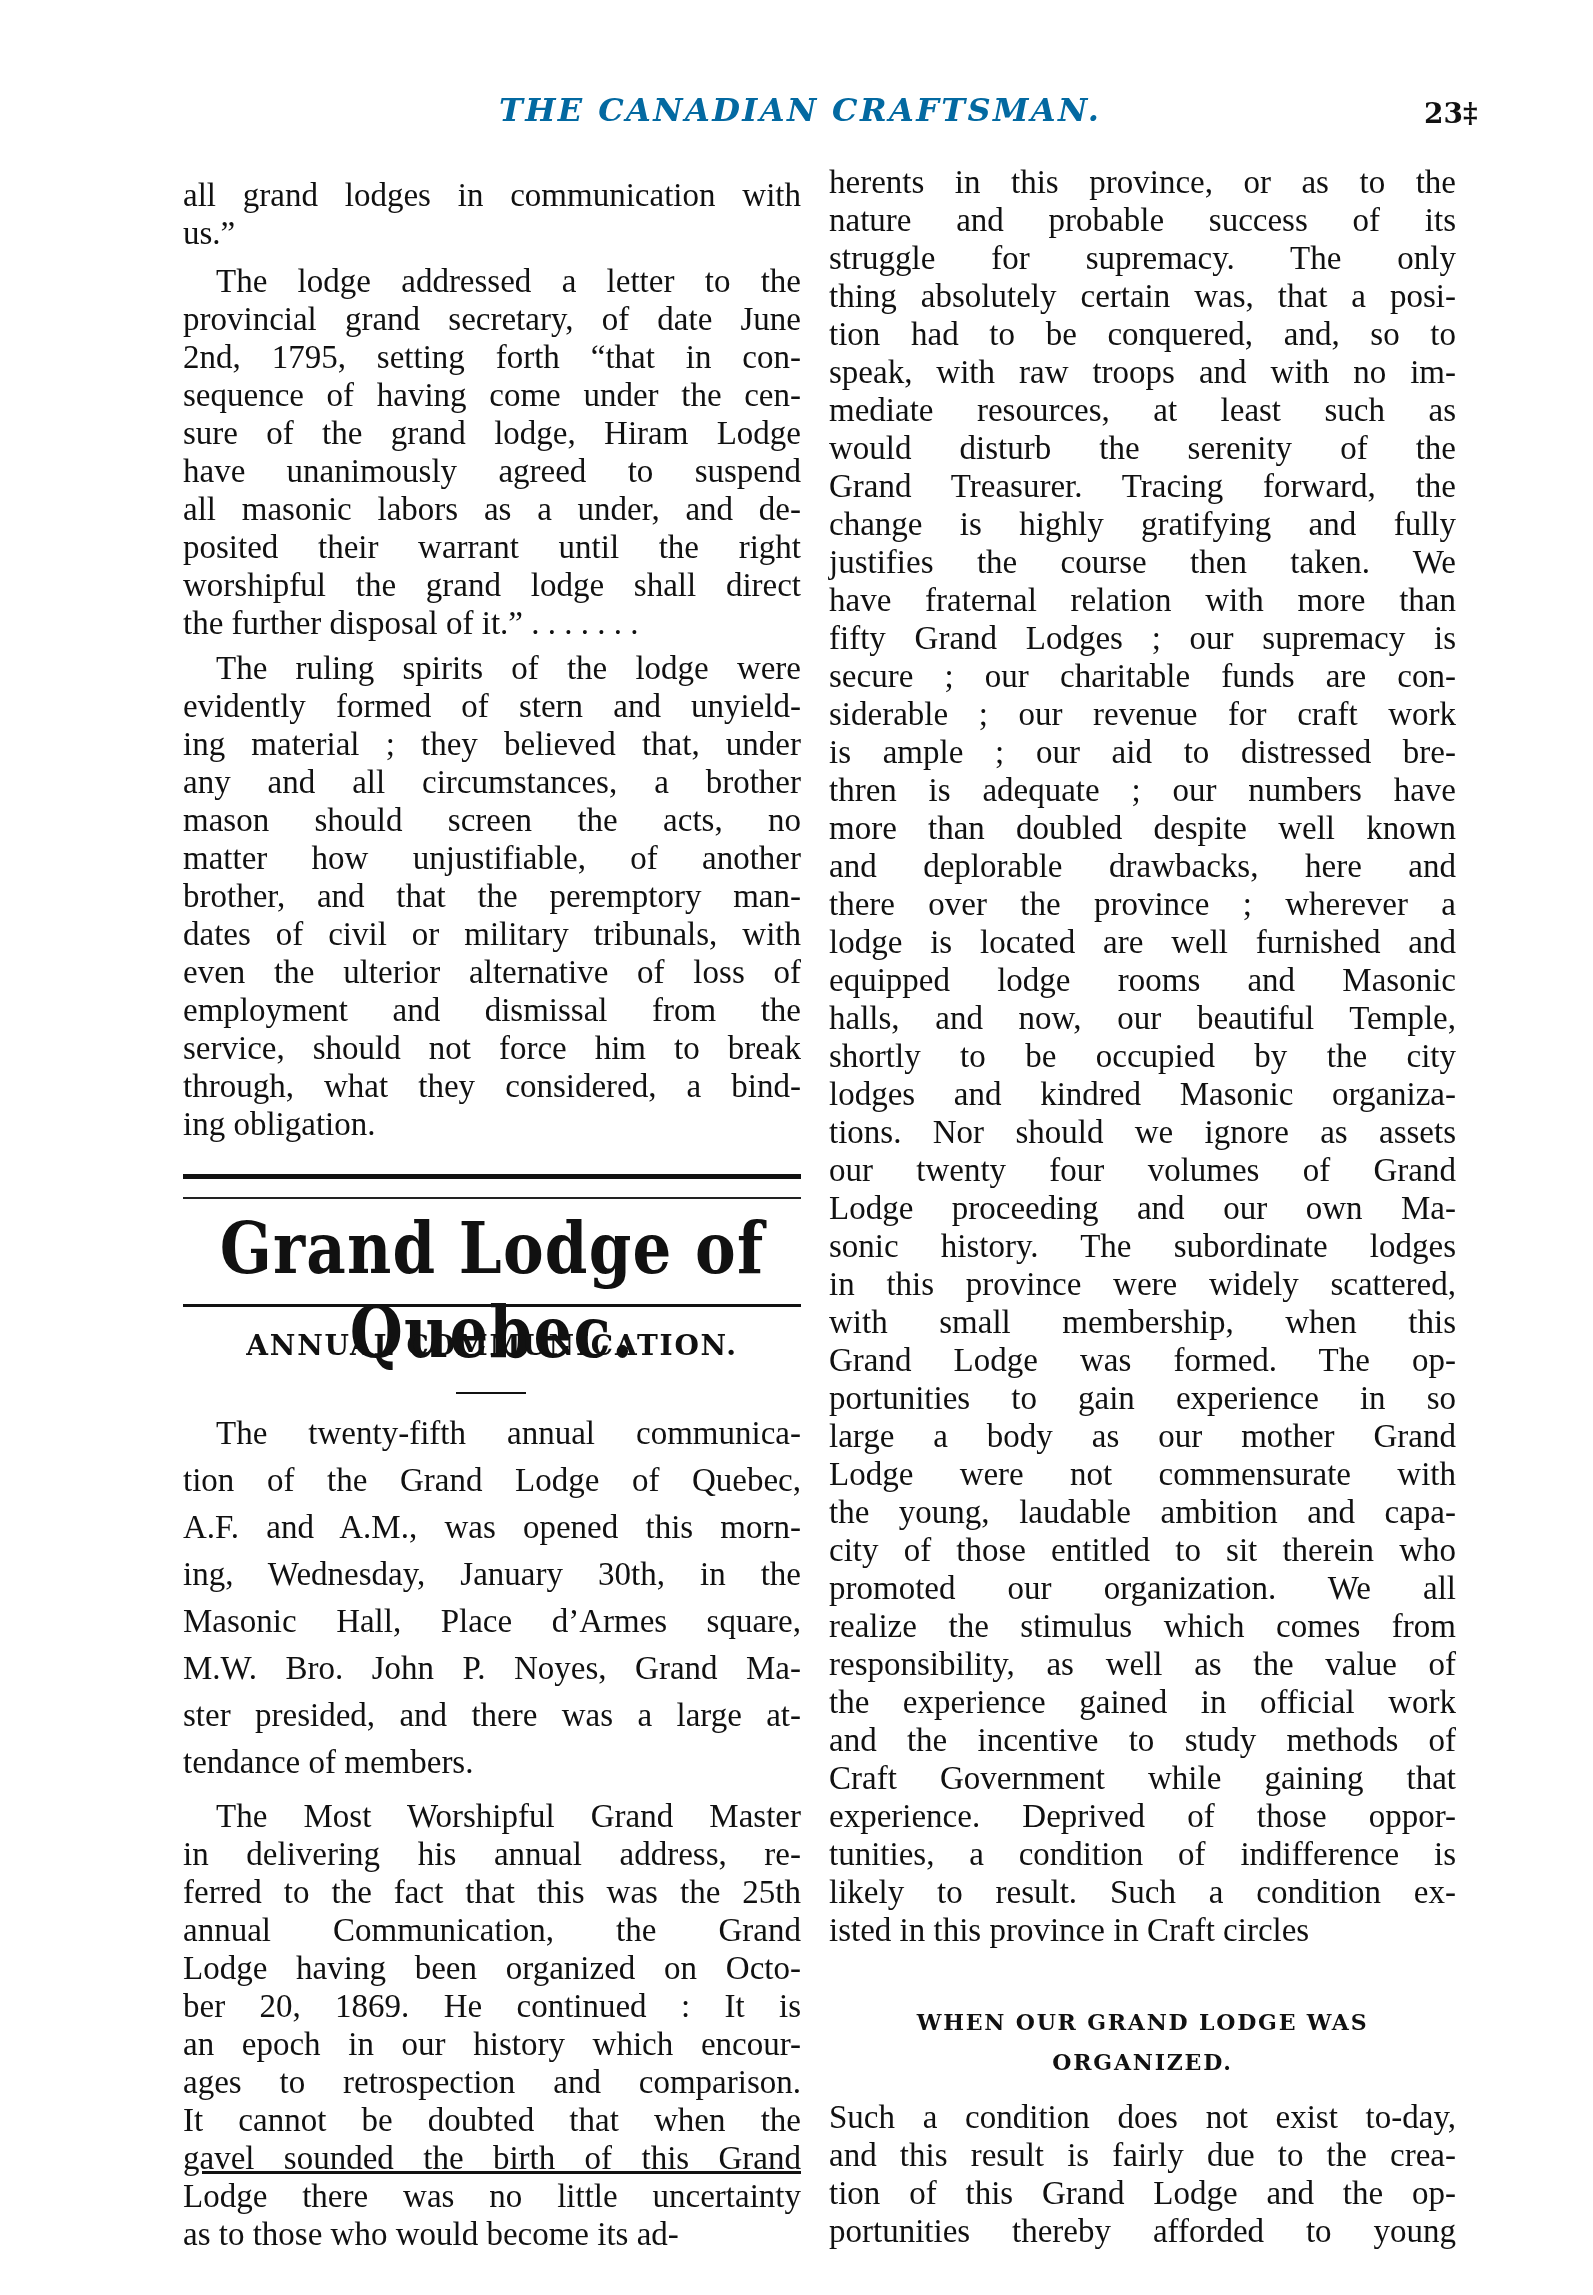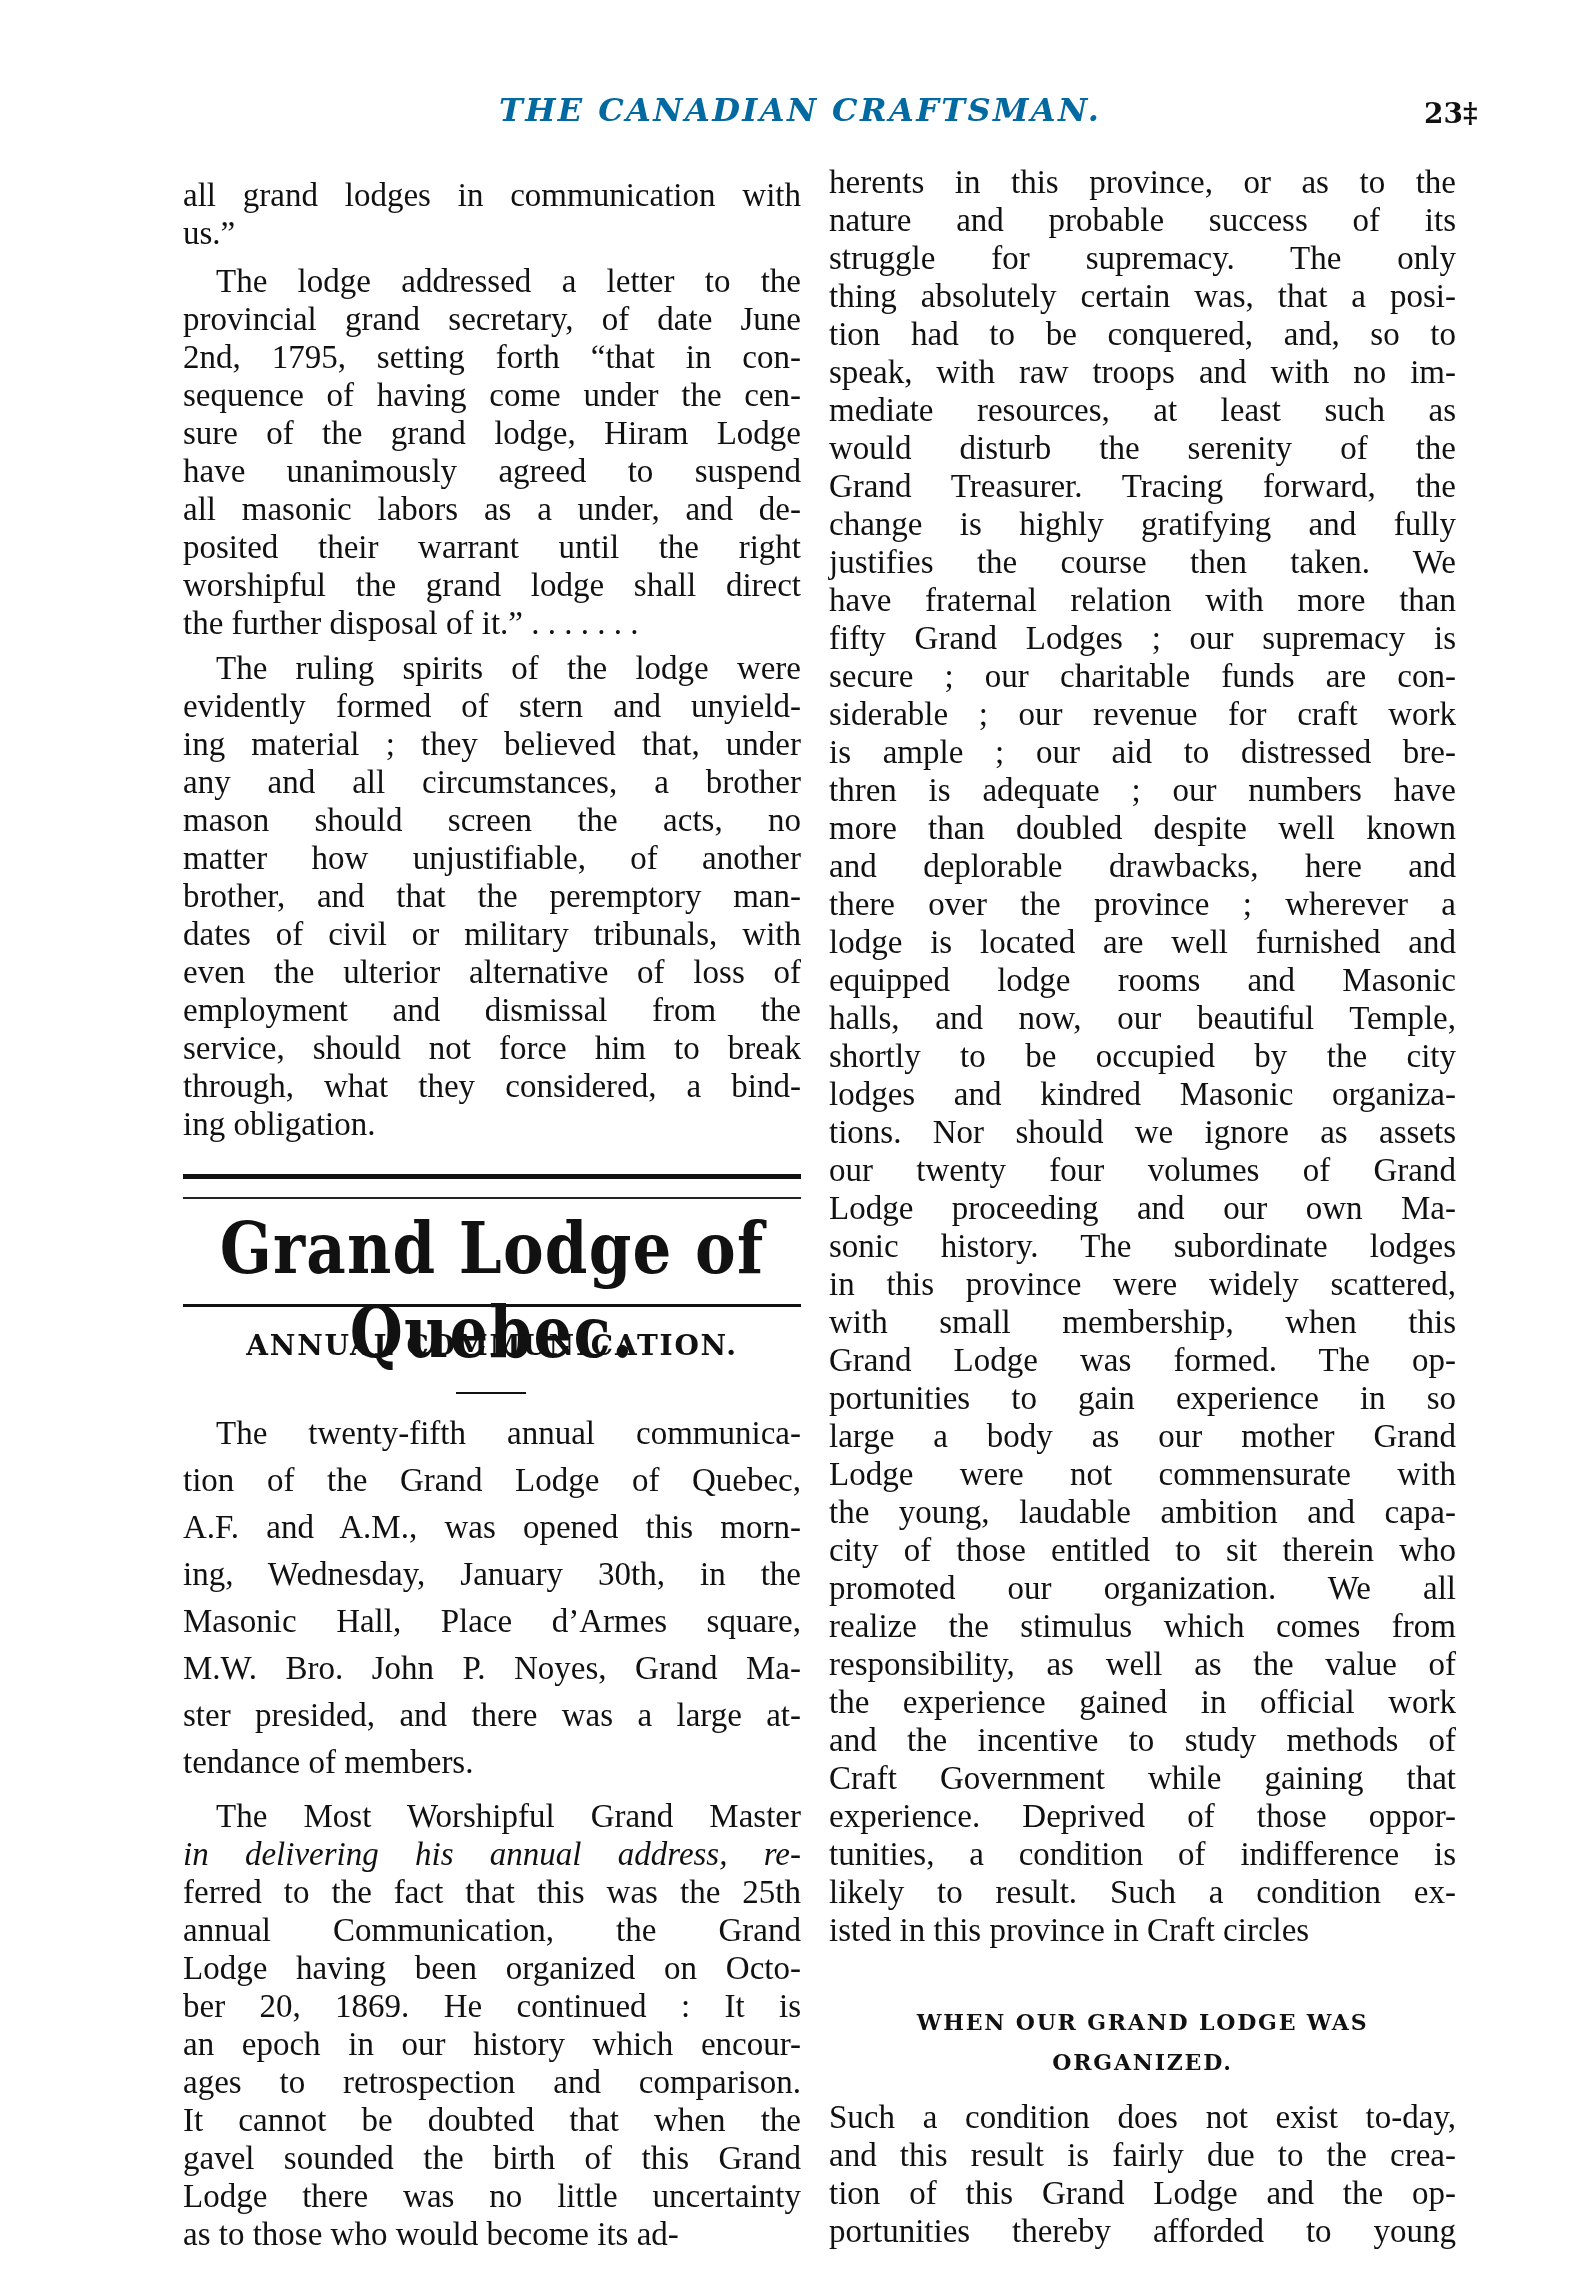--- a/index.html
+++ b/index.html
@@ -89,29 +89,29 @@
       <span class="line" style="height: 47px;">tion of the Grand Lodge of Quebec,</span>
       <span class="line" style="height: 47px;">A.F. and A.M., was opened this morn-</span>
       <span class="line" style="height: 47px;">ing, Wednesday, January 30th, in the</span>
       <span class="line" style="height: 47px;">Masonic Hall, Place d’Armes square,</span>
       <span class="line" style="height: 47px;">M.W. Bro. John P. Noyes, Grand Ma-</span>
       <span class="line" style="height: 47px;">ster presided, and there was a large at-</span>
       <span class="line last" style="height: 47px;">tendance of members.</span>
     </div>
     <div class="para" style="margin-top: 7.3px;">
       <span class="line indent" style="height: 38px;">The Most Worshipful Grand Master</span>
-      <span class="line" style="height: 38px; font-style: italic;">in delivering his annual address, re-</span>
+      <span class="line" style="height: 38px;">in delivering his annual address, re-</span>
       <span class="line" style="height: 38px;">ferred to the fact that this was the 25th</span>
       <span class="line" style="height: 38px;">annual Communication, the Grand</span>
       <span class="line" style="height: 38px;">Lodge having been organized on Octo-</span>
       <span class="line" style="height: 38px;">ber 20, 1869. He continued : It is</span>
       <span class="line" style="height: 38px;">an epoch in our history which encour-</span>
       <span class="line" style="height: 38px;">ages to retrospection and comparison.</span>
       <span class="line" style="height: 38px;">It cannot be doubted that when the</span>
-      <span class="line" style="height: 38px;">gavel sounded the birth of this Grand</span>
+      <span class="line" style="height: 38px; text-decoration: underline;">gavel sounded the birth of this Grand</span>
       <span class="line" style="height: 38px;">Lodge there was no little uncertainty</span>
       <span class="line last" style="height: 38px;">as to those who would become its ad-</span>
     </div>
   </div>
 
 <div class="col col-right" style="top:163px;" id="right-top">
     <span class="line">herents in this province, or as to the</span>
     <span class="line">nature and probable success of its</span>
     <span class="line">struggle for supremacy. The only</span>
     <span class="line">thing absolutely certain was, that a posi-</span>

